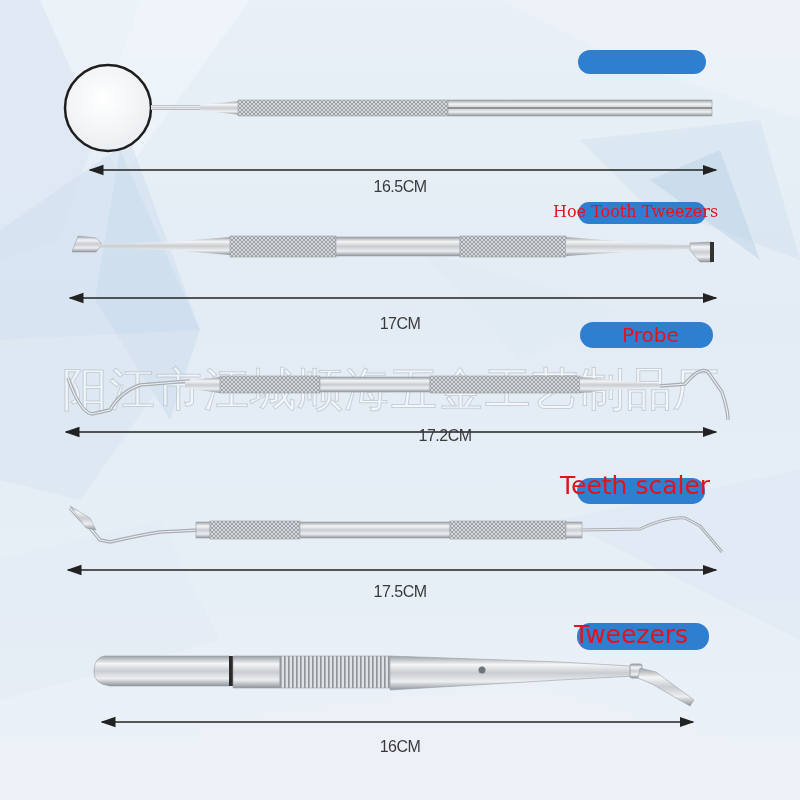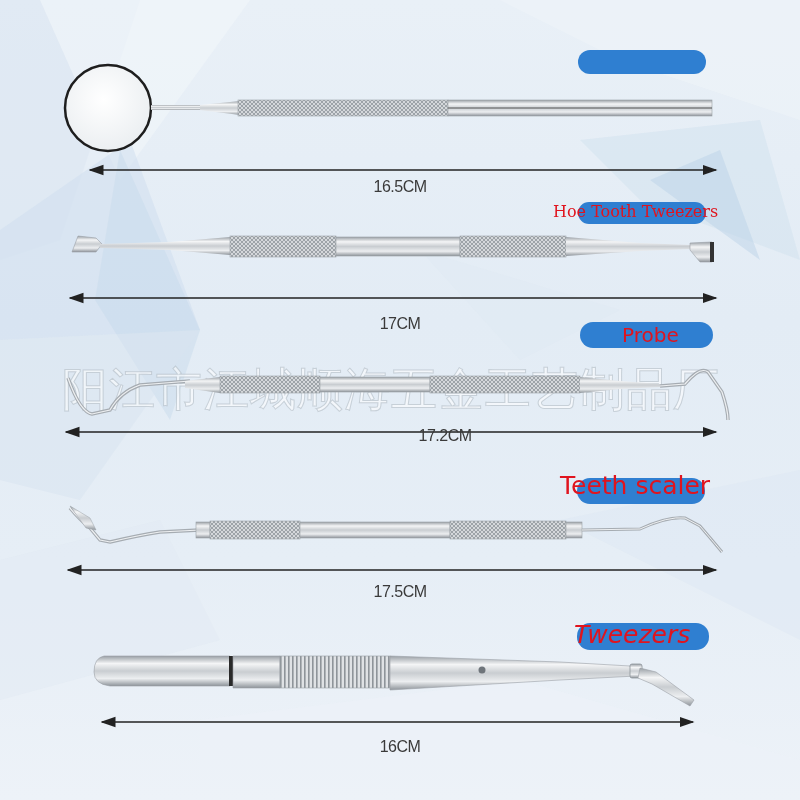--- a/index.html
+++ b/index.html
@@ -148,21 +148,21 @@
   <div class="pill" style="left:578px; top:202px; width:128px; height:22px; border-radius:11px;"></div>
   <div class="label-text" style="left:553px; top:204px; font-size:16px; font-family:'DejaVu Serif', serif;">Hoe Tooth Tweezers</div>
 
   <div class="pill" style="left:580px; top:322px; width:133px; height:26px; border-radius:13px;"></div>
   <div class="label-text" style="left:622px; top:325px; font-size:20px;">Probe</div>
 
   <div class="pill" style="left:577px; top:478px; width:128px; height:26px; border-radius:13px;"></div>
   <div class="label-text" style="left:560px; top:473px; font-size:25px;">Teeth scaler</div>
 
   <div class="pill" style="left:577px; top:623px; width:132px; height:27px; border-radius:13px;"></div>
-  <div class="label-text" style="left:574px; top:622px; font-size:25px;font-style:italic;">Tweezers</div>
+  <div class="label-text" style="left:574px; top:622px; font-size:25px;">Tweezers</div>
 
   <div class="dim-text" style="left:400px; top:178px;">16.5CM</div>
   <div class="dim-text" style="left:400px; top:315px;">17CM</div>
   <div class="dim-text" style="left:400px; top:427px;margin-left:45px;">17.2CM</div>
   <div class="dim-text" style="left:400px; top:583px;">17.5CM</div>
   <div class="dim-text" style="left:400px; top:738px;">16CM</div>
 
 </div>
 
 </body></html>

